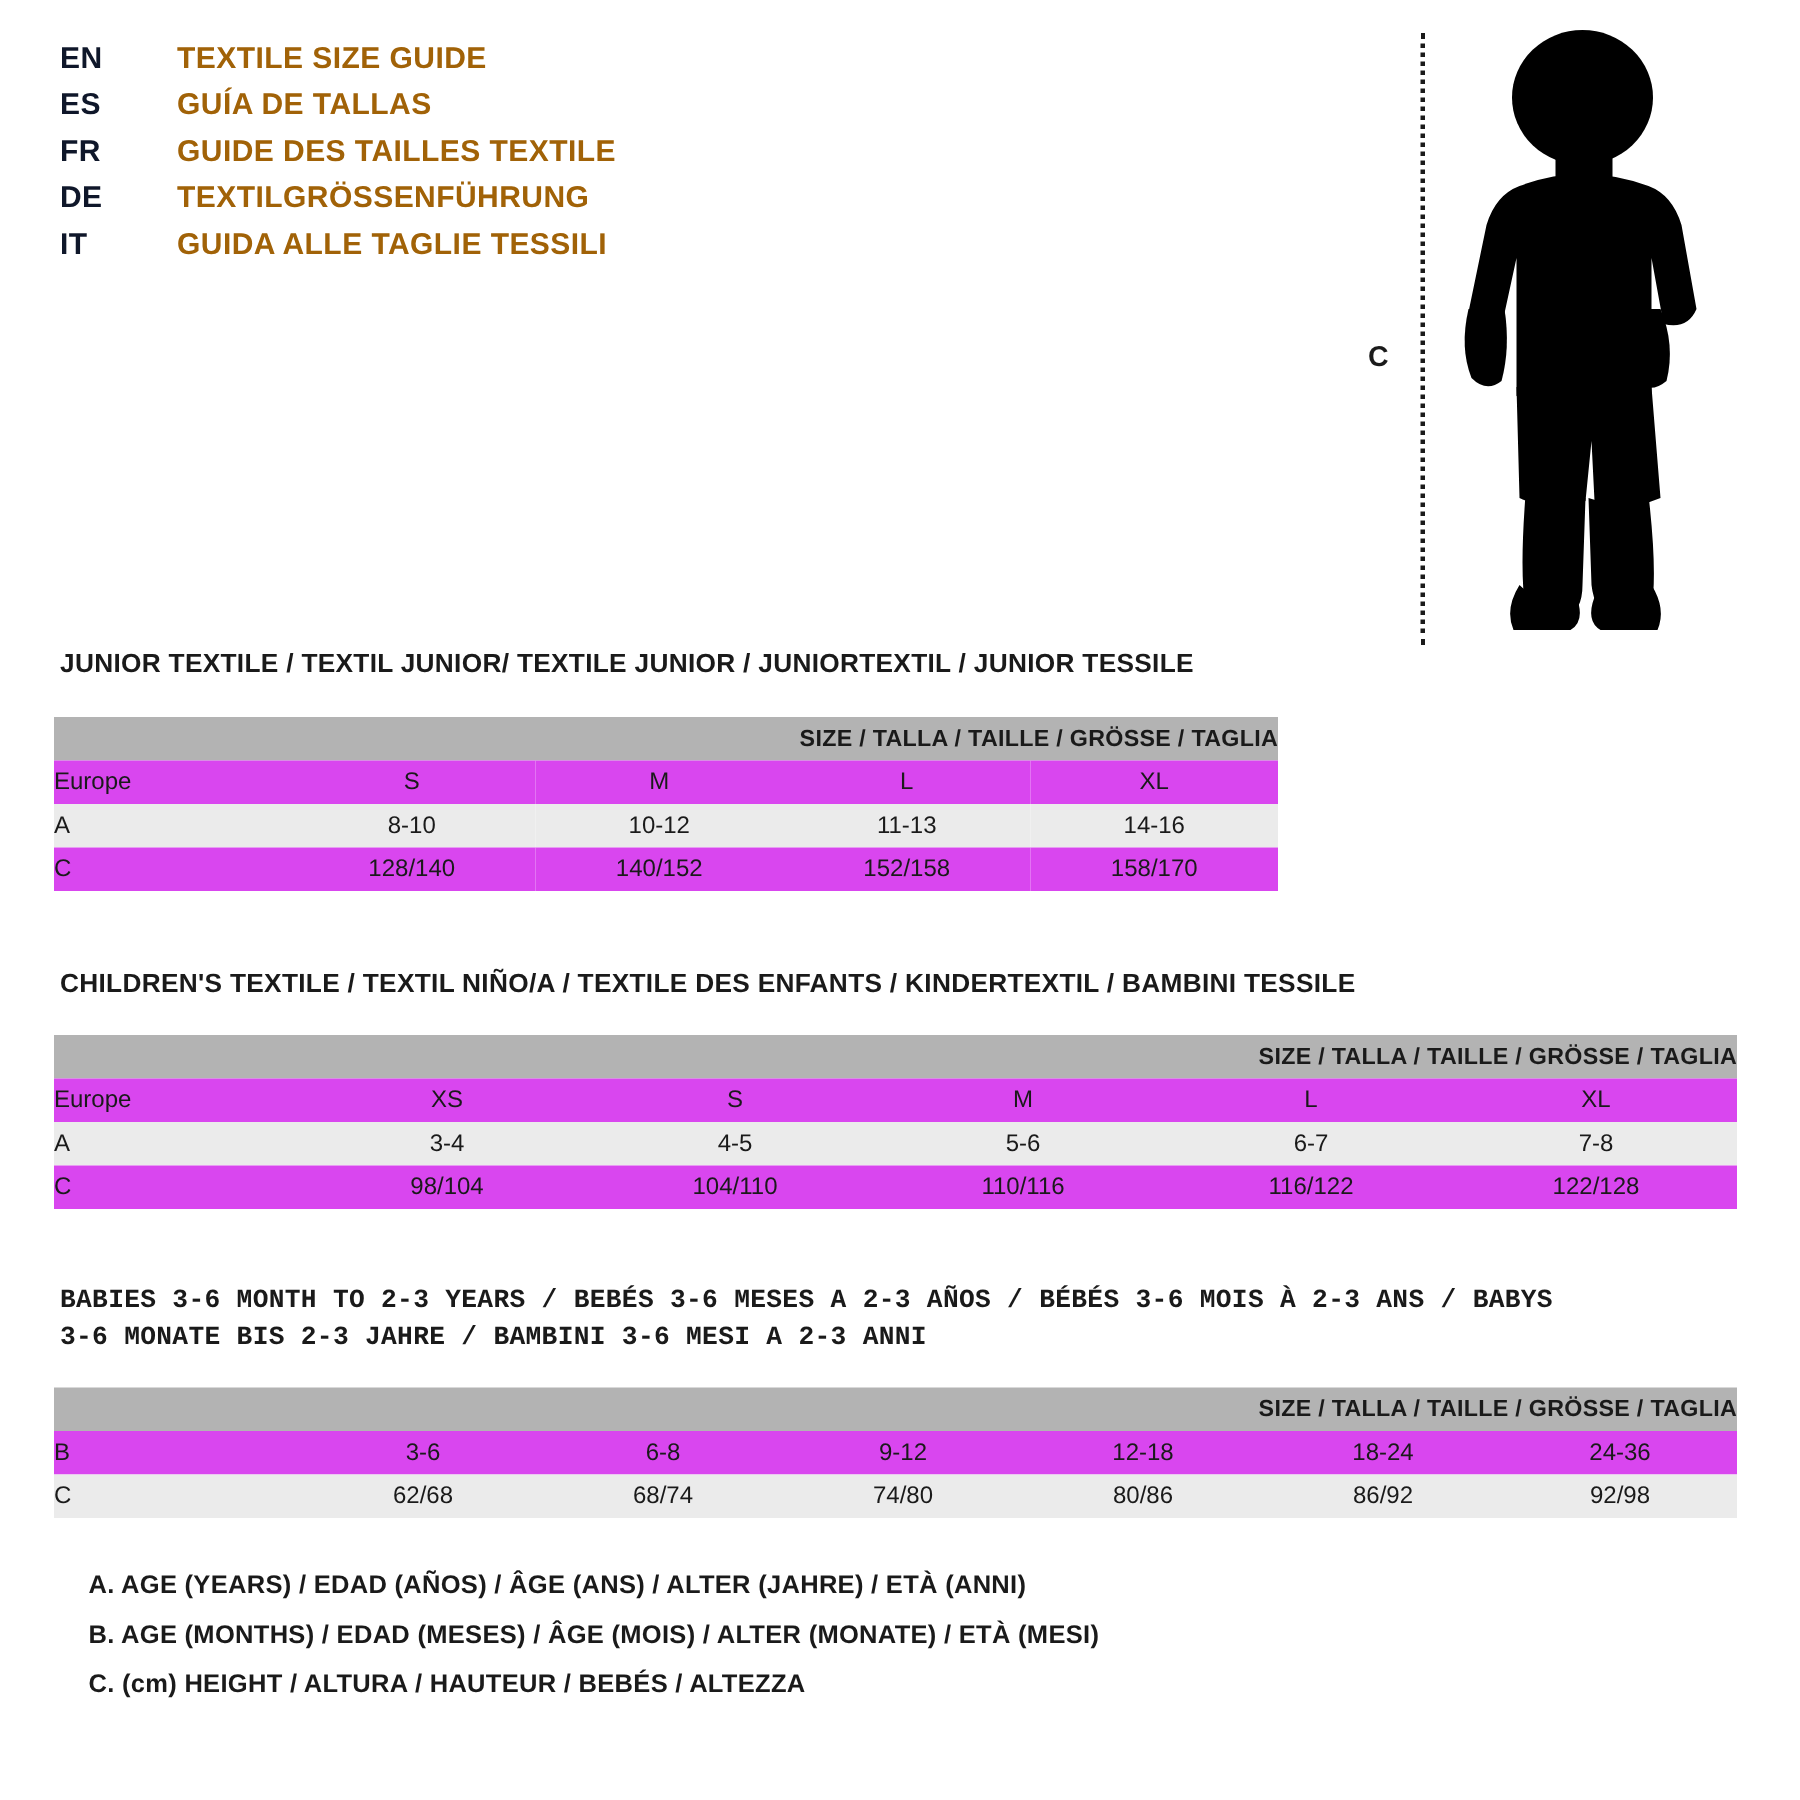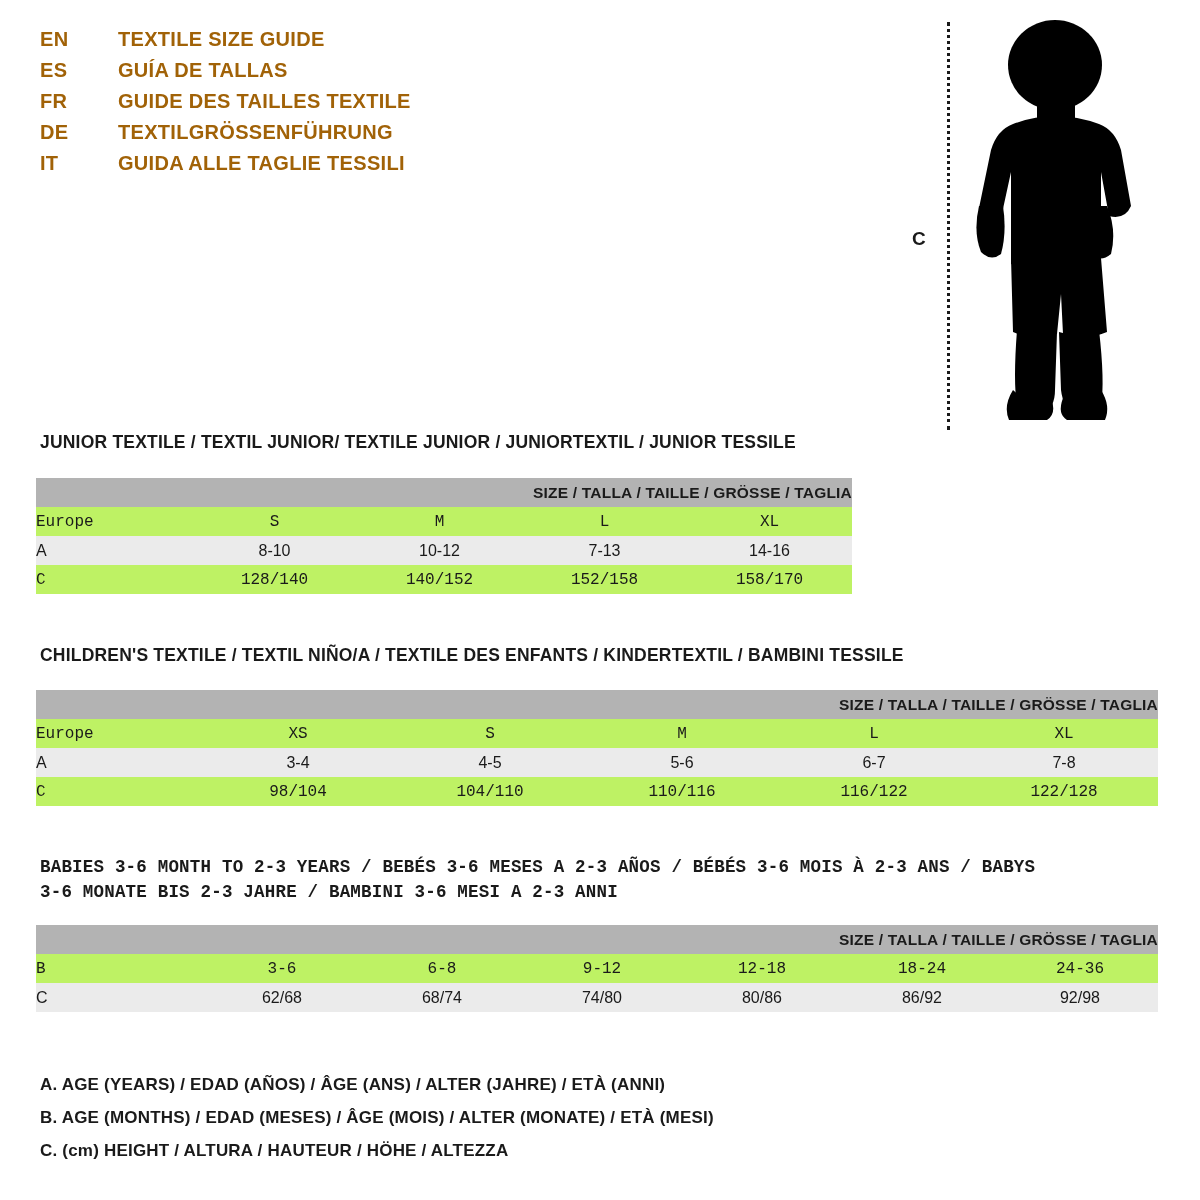--- a/index.html
+++ b/index.html
@@ -32,21 +32,21 @@
   .lang-row {
     display: flex;
     align-items: baseline;
     height: 31px;
   }
   .lang-code {
     width: 78px;
     font-size: 20px;
     font-weight: bold;
     letter-spacing: 0.3px;
-    color: #a16207;
+    color: #0f172a;
   }
   .lang-title {
     font-size: 20px;
     font-weight: bold;
     letter-spacing: 0.3px;
     color: #a16207;
     text-transform: uppercase;
   }
 
   
@@ -112,21 +112,21 @@
   .hdr-band td {
     background: #b3b3b3;
     font-weight: bold;
     font-size: 15.5px;
     letter-spacing: 0.2px;
     padding-left: 8px;
     text-transform: uppercase;
     text-align: right;
   }
   .row-shade td { background: #ebebeb; }
-  .row-plain td { background: #bef264; font-family: Liberation Mono, monospace; }
+  .row-plain td { background: #d946ef; }
   .lbl {
     padding-left: 8px;
     text-align: left;
     font-size: 16px;
   }
   .val {
     text-align: center;
     font-size: 16px;
   }
 
@@ -222,21 +222,21 @@
         <td class="lbl">Europe</td>
         <td class="val">S</td>
         <td class="val">M</td>
         <td class="val">L</td>
         <td class="val">XL</td>
       </tr>
       <tr class="row-shade">
         <td class="lbl">A</td>
         <td class="val">8-10</td>
         <td class="val">10-12</td>
-        <td class="val">7-13</td>
+        <td class="val">11-13</td>
         <td class="val">14-16</td>
       </tr>
       <tr class="row-plain">
         <td class="lbl">C</td>
         <td class="val">128/140</td>
         <td class="val">140/152</td>
         <td class="val">152/158</td>
         <td class="val">158/170</td>
       </tr>
     </tbody>
@@ -314,19 +314,19 @@
         <td class="val">62/68</td>
         <td class="val">68/74</td>
         <td class="val">74/80</td>
         <td class="val">80/86</td>
         <td class="val">86/92</td>
         <td class="val">92/98</td>
       </tr>
     </tbody>
   </table>
 
-  <div class="legend" style="top:1068px;">
+  <div class="legend" style="top:1040px;margin-left:19px;">
     <div class="legend-line">A. AGE (YEARS) / EDAD (AÑOS) / ÂGE (ANS) / ALTER (JAHRE) / ETÀ (ANNI)</div>
     <div class="legend-line">B. AGE (MONTHS) / EDAD (MESES) / ÂGE (MOIS) / ALTER (MONATE) / ETÀ (MESI)</div>
-    <div class="legend-line mixedcase">C. (cm) HEIGHT / ALTURA / HAUTEUR / HÖHE / ALTEZZA</div>
+    <div class="legend-line mixedcase">C. (cm) HEIGHT / ALTURA / HAUTEUR / BEBÉS / ALTEZZA</div>
   </div>
 
 </div>
 
 </body></html>

